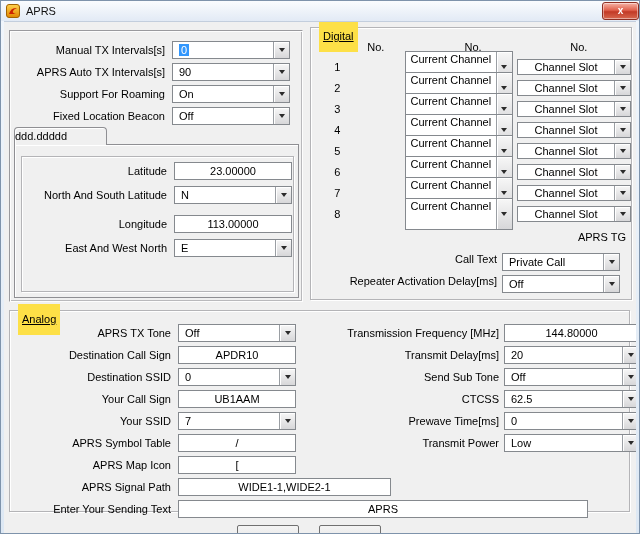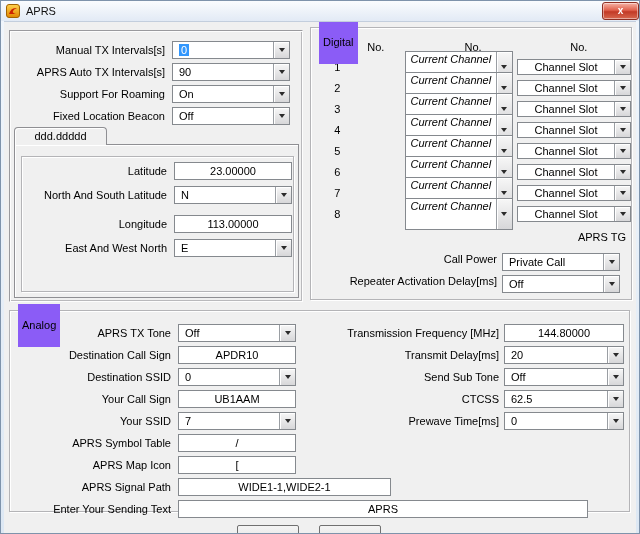--- a/index.html
+++ b/index.html
@@ -25,21 +25,21 @@
   
   .client { position:absolute; top:20px; left:3px; right:3px; bottom:0;
             background:#f0f0f0; border-top:1px solid #c3cedd; overflow:hidden; }
 
   
   .panel3d { position:absolute; background:#f0f0f0;
              border:1px solid #9a9a9e; border-right-color:#fdfdfd; border-bottom-color:#fdfdfd;
              box-shadow:inset 1px 1px 0 #fdfdfd, inset -1px -1px 0 #b9b9bc; }
   
   .group { position:absolute; border:1px solid #b4b4b7; box-shadow:1px 1px 0 #ffffff, inset 1px 1px 0 #ffffff; }
-  .group-caption { position:absolute; top:-7px; left:8px; background:#8b5cf6; padding:15px 4px; line-height:13px; }
+  .group-caption { position:absolute; top:-7px; left:8px; background:#fde047; padding:9px 4px; line-height:13px;text-decoration:underline; }
 
   
   .row { display:flex; align-items:center; height:18px; margin-bottom:4px; }
   .lbl { width:155px; text-align:right; margin-right:7px; white-space:nowrap; }
 
   
   .combo { display:flex; align-items:stretch; width:118px; height:18px;
            background:#fff; border:1px solid #85898e; }
   .ctxt { flex:1; overflow:hidden; white-space:nowrap; padding:2px 2px 0 6px; }
   .combo.center .ctxt { text-align:center; padding-left:2px; }
@@ -54,53 +54,53 @@
          font-family:"Liberation Sans",sans-serif; font-size:11px; text-align:center; padding:1px 3px; color:#000; }
 
   
   #left-panel { left:5px; top:8px; width:294px; height:272px; }
   #left-rows { padding-top:10px; }
 
   
   #tabctl { position:absolute; left:4px; top:96px; width:286px; height:171px; }
   .tab { position:absolute; left:0; top:0; width:93px; height:18px; background:#f0f0f0;
          border:1px solid #8f8f93; border-bottom:none; border-radius:4px 4px 0 0;
-         text-align:center; line-height:16px; z-index:2; box-shadow:inset 1px 1px 0 #fff; }
+         line-height:16px; z-index:2; box-shadow:inset 1px 1px 0 #fff; }
   .tabpage { position:absolute; left:0; top:17px; width:285px; height:154px; background:#f0f0f0;
              border:1px solid #8f8f93; box-shadow:inset 1px 1px 0 #fff; z-index:1; }
   #coord-group { position:absolute; left:6px; top:11px; width:273px; height:136px;
                  border:1px solid #b4b4b7; box-shadow:1px 1px 0 #ffffff, inset 1px 1px 0 #ffffff; padding-top:5px; }
   #coord-group .lbl { width:145px; }
   #coord-group .row { margin-bottom:6px;align-items:center; }
   .gap-above { margin-top:11px; }
 
   
   #digital { left:306px; top:5px; width:322px; height:273px; }
   .dg-head { display:flex; margin:13px 0 6px 0;padding-left:40px; }
   .dg-head span { text-align:center; }
   .dg-h0 { width:38px; margin-left:8px; }
   .dg-h1 { width:112px; margin-left:31px; }
   .dg-h2 { width:118px; margin-left:4px; }
   .dg-row { display:flex; align-items:center; height:16px; margin-bottom:5px; }
   .dg-no { width:38px; margin-left:8px; text-align:center; }
-  .dg-c1 { width:112px; margin-left:49px; height:32px;font-style:italic; }
+  .dg-c1 { width:112px; margin-left:49px; height:32px; }
   .dg-c2 { width:118px; margin-left:4px; height:16px; }
   .dg-row .ctxt { padding-top:1px; }
   .dg-field { display:flex; height:17px; margin-bottom:5px; }
   .dg-field .lbl { flex:1; width:auto; margin-right:5px; }
   .dg-field .combo, .dg-field .tin { width:118px; margin-right:11px; }
   #dg-fields { margin-top:9px; }
 
   
   #analog { left:5px; top:288px; width:621px; height:202px; }
   .an-col { position:absolute; top:13px; }
   #an-left { left:0px;padding-left:6px; }
   #an-right { left:304px; }
   #an-right .lbl { width:185px; margin-right:5px; }
-  #an-right .combo, #an-right .tin { width:120px; }
+  #an-right .combo, #an-right .tin { width:135px; }
   .w213 { width:213px; }
   .w410 { width:410px; }
   #an-left .row { margin-bottom:4px; }
 
   
   .stub-btn { position:absolute; top:503px; width:62px; height:26px;
               background:linear-gradient(#f4f4f4,#dcdcdc); border:1px solid #707070; border-radius:2px; }
   #stub1 { left:233px; }
   #stub2 { left:315px; }
 </style>
@@ -329,21 +329,21 @@
               <span class="arr"></span>
             </span>
           </div>
         </div>
 
       <div id="dg-fields">
         <div class="dg-field">
           <span class="lbl">APRS TG</span>
         </div>
         <div class="dg-field">
-          <span class="lbl">Call Power</span>
+          <span class="lbl">Call Text</span>
           <div class="combo">
             <span class="ctxt">Private Call</span>
             <span class="cbtn">
                 <span class="arr"></span>
               </span>
           </div>
         </div>
         <div class="dg-field">
           <span class="lbl">Repeater Activation Delay[ms]</span>
           <div class="combo">
@@ -447,20 +447,29 @@
         </div>
         <div class="row">
           <span class="lbl">Prewave Time[ms]</span>
           <div class="combo">
             <span class="ctxt">0</span>
             <span class="cbtn">
                 <span class="arr"></span>
               </span>
           </div>
         </div>
+        <div class="row">
+          <span class="lbl">Transmit Power</span>
+          <div class="combo">
+            <span class="ctxt">Low</span>
+            <span class="cbtn">
+                <span class="arr"></span>
+              </span>
+          </div>
+        </div>
       </div>
     </div>
 
     <div class="stub-btn" id="stub1"></div>
     <div class="stub-btn" id="stub2"></div>
 
   </div>
 </div>
 
 </body></html>

